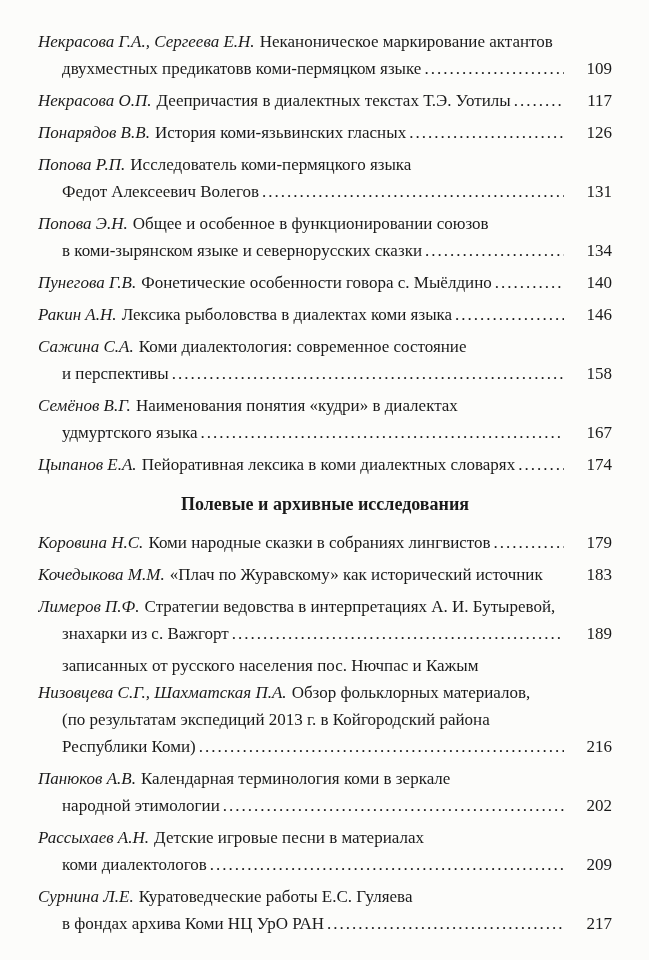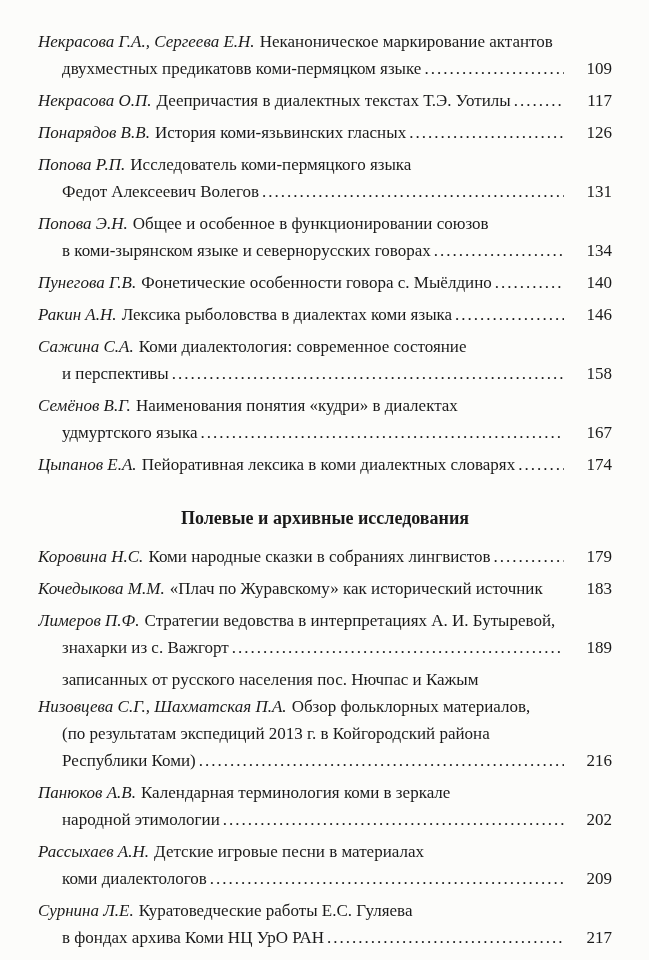--- a/index.html
+++ b/index.html
@@ -51,21 +51,21 @@
   .page-num {
     flex: 0 0 auto;
     margin-left: 23px;
     text-align: left;
   }
   .section-heading {
     text-align: center;
     font-weight: 700;
     font-size: 18px;
     line-height: 27px;
-    margin: 27px 0 11px 0;
+    margin: 13px 0 11px 0;
   }
 </style>
 </head>
 <body>
 
 <div class="page">
   <div id="toc-root">
       <div class="toc-section">
         <div class="toc-entry">
           <div class="toc-line"><span class="author">Некрасова Г.А., Сергеева Е.Н.</span><span class="line-text after-author">Неканоническое маркирование актантов</span></div>
@@ -76,21 +76,21 @@
         </div>
         <div class="toc-entry">
           <div class="toc-line leader-row"><span class="author">Понарядов В.В.</span><span class="line-text after-author">История коми-язьвинских гласных</span><span class="dot-leader"></span><span class="page-num">126</span></div>
         </div>
         <div class="toc-entry">
           <div class="toc-line"><span class="author">Попова Р.П.</span><span class="line-text after-author">Исследователь коми-пермяцкого языка</span></div>
           <div class="toc-line leader-row"><span class="line-text">Федот Алексеевич Волегов</span><span class="dot-leader"></span><span class="page-num">131</span></div>
         </div>
         <div class="toc-entry">
           <div class="toc-line"><span class="author">Попова Э.Н.</span><span class="line-text after-author">Общее и особенное в функционировании союзов</span></div>
-          <div class="toc-line leader-row"><span class="line-text">в коми-зырянском языке и севернорусских говорах</span><span class="dot-leader"></span><span class="page-num">134</span></div>
+          <div class="toc-line leader-row"><span class="line-text">в коми-зырянском языке и севернорусских сказки</span><span class="dot-leader"></span><span class="page-num">134</span></div>
         </div>
         <div class="toc-entry">
           <div class="toc-line leader-row"><span class="author">Пунегова Г.В.</span><span class="line-text after-author">Фонетические особенности говора с. Мыёлдино</span><span class="dot-leader"></span><span class="page-num">140</span></div>
         </div>
         <div class="toc-entry">
           <div class="toc-line leader-row"><span class="author">Ракин А.Н.</span><span class="line-text after-author">Лексика рыболовства в диалектах коми языка</span><span class="dot-leader"></span><span class="page-num">146</span></div>
         </div>
         <div class="toc-entry">
           <div class="toc-line"><span class="author">Сажина С.А.</span><span class="line-text after-author">Коми диалектология: современное состояние</span></div>
           <div class="toc-line leader-row"><span class="line-text">и перспективы</span><span class="dot-leader"></span><span class="page-num">158</span></div>

